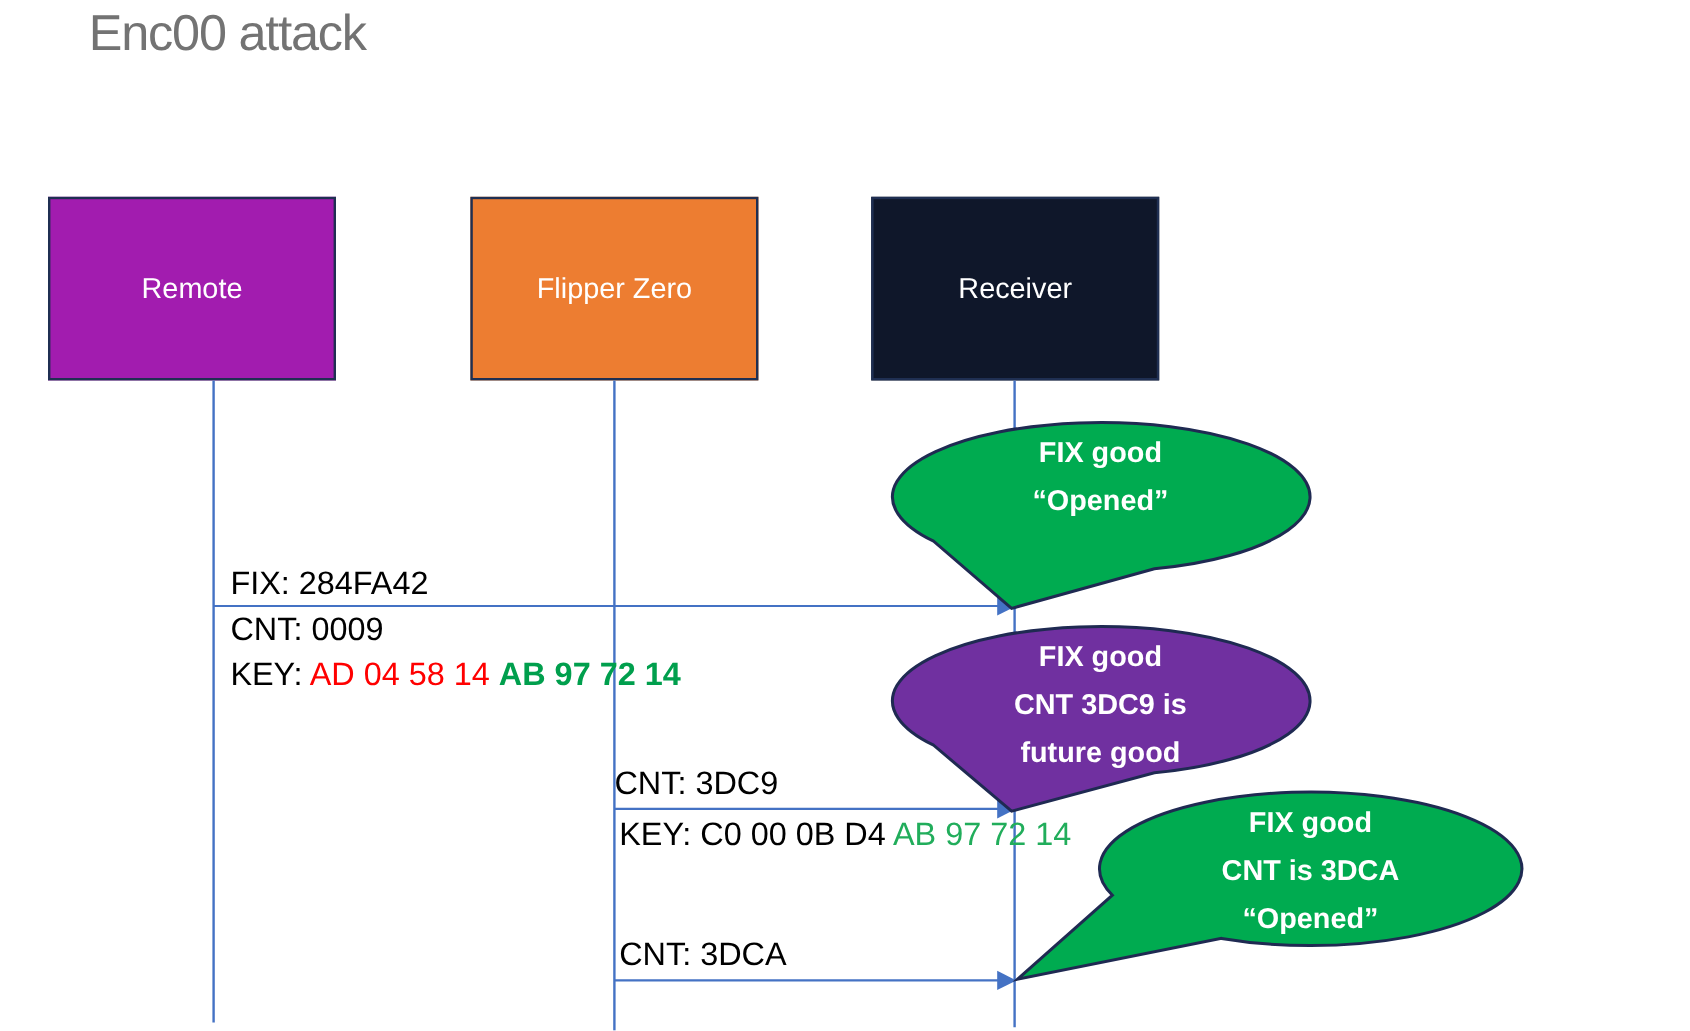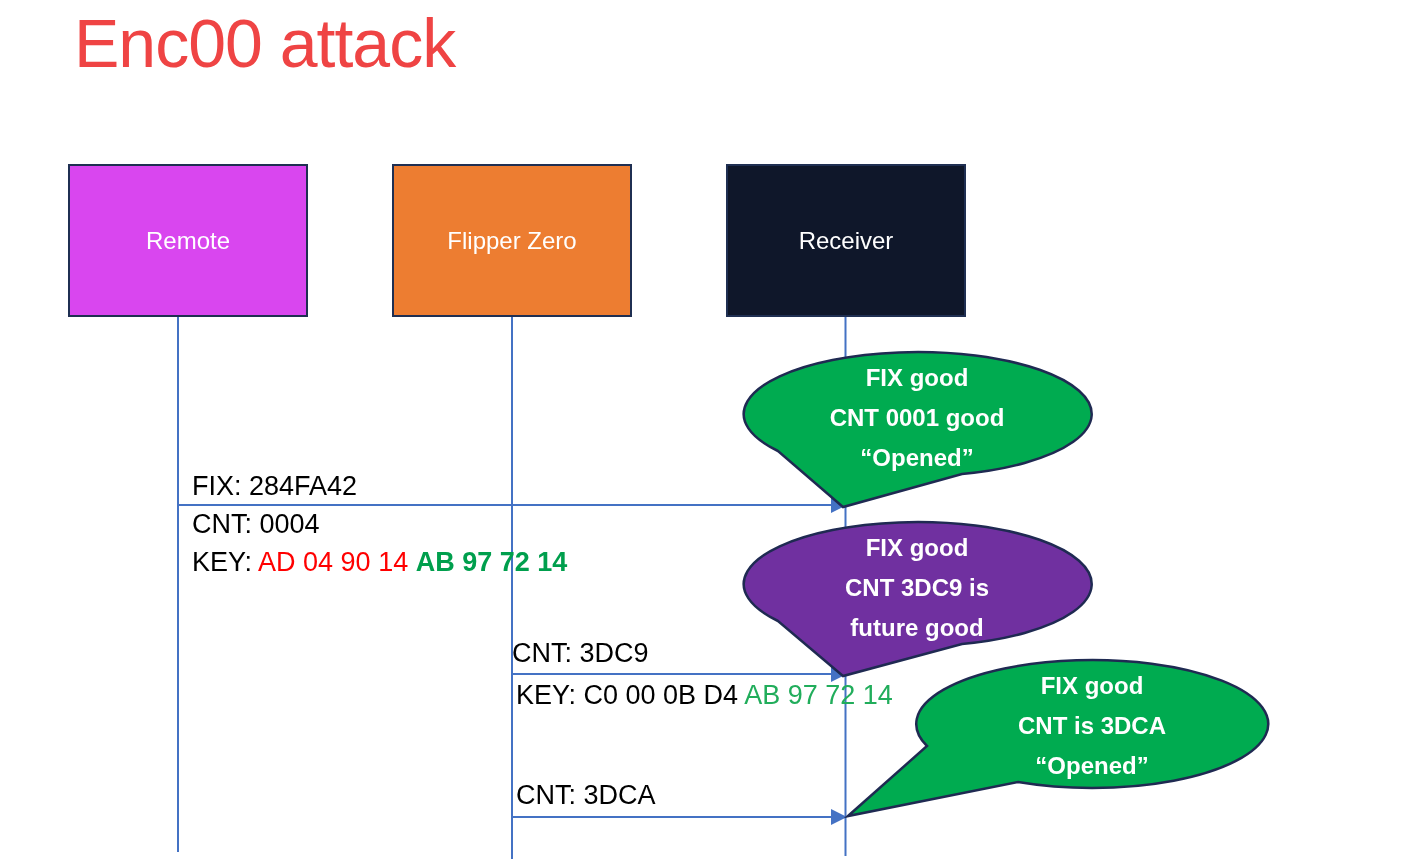--- a/index.html
+++ b/index.html
@@ -2,29 +2,29 @@
 <html><head>
 <meta charset="utf-8">
 <style>
   html,body{margin:0;padding:0;background:#ffffff;}
   #canvas{
     position:relative;width:1408px;height:859px;background:#ffffff;
     font-family:"Liberation Sans",sans-serif;overflow:hidden;
   }
   #page-title{
     position:absolute;left:74px;top:4px;
-    font-size:68px;font-weight:300;color:#ef4444;letter-spacing:-1px;
+    font-size:42px;font-weight:300;color:#737373;letter-spacing:-1px;
   }
   .actor-box{
     position:absolute;top:164px;width:240px;height:153px;
     border:2.5px solid #1f2f52;box-sizing:border-box;
     display:flex;align-items:center;justify-content:center;
     color:#ffffff;font-size:24px;
   }
-  #actor-remote{left:68px;background:#d946ef;}
+  #actor-remote{left:40px;background:#a21caf;}
   #actor-flipper{left:392px;background:#ed7d31;}
   #actor-receiver{left:726px;background:#0f172a;}
   #diagram-svg{position:absolute;left:0;top:0;z-index:1;}
   .msg-text{position:absolute;z-index:3;font-size:27px;color:#000000;white-space:nowrap;}
   .red{color:#ff0000;}
   .green{color:#21ad5b;}
   .green-bold{color:#009f4d;font-weight:bold;}
   .bubble-text{
     position:absolute;z-index:3;width:320px;text-align:center;
     color:#ffffff;font-size:24px;line-height:40px;font-weight:bold;
@@ -68,40 +68,39 @@
     <span>Flipper Zero</span>
   </div>
   <div id="actor-receiver" class="actor-box">
     <span>Receiver</span>
   </div>
 
   <div class="msg-text" style="left:192px;top:471px;">
     <span>FIX: 284FA42</span>
   </div>
   <div class="msg-text" style="left:192px;top:509px;">
-    <span>CNT: 0004</span>
+    <span>CNT: 0009</span>
   </div>
   <div class="msg-text" style="left:192px;top:547px;">
-    <span>KEY: </span><span class="red">AD 04 90 14 </span><span class="green-bold">AB 97 72 14</span>
+    <span>KEY: </span><span class="red">AD 04 58 14 </span><span class="green-bold">AB 97 72 14</span>
   </div>
 
   <div class="msg-text" style="left:512px;top:638px;">
     <span>CNT: 3DC9</span>
   </div>
   <div class="msg-text" style="left:516px;top:680px;">
     <span>KEY: C0 00 0B D4 </span><span class="green">AB 97 72 14</span>
   </div>
 
   <div class="msg-text" style="left:516px;top:780px;">
     <span>CNT: 3DCA</span>
   </div>
 
   <div class="bubble-text" style="left:757px;top:358px;">
     <div>FIX good</div>
-    <div>CNT 0001 good</div>
     <div>“Opened”</div>
   </div>
   <div class="bubble-text" style="left:757px;top:528px;">
     <div>FIX good</div>
     <div>CNT 3DC9 is</div>
     <div>future good</div>
   </div>
   <div class="bubble-text" style="left:932px;top:666px;">
     <div>FIX good</div>
     <div>CNT is 3DCA</div>

